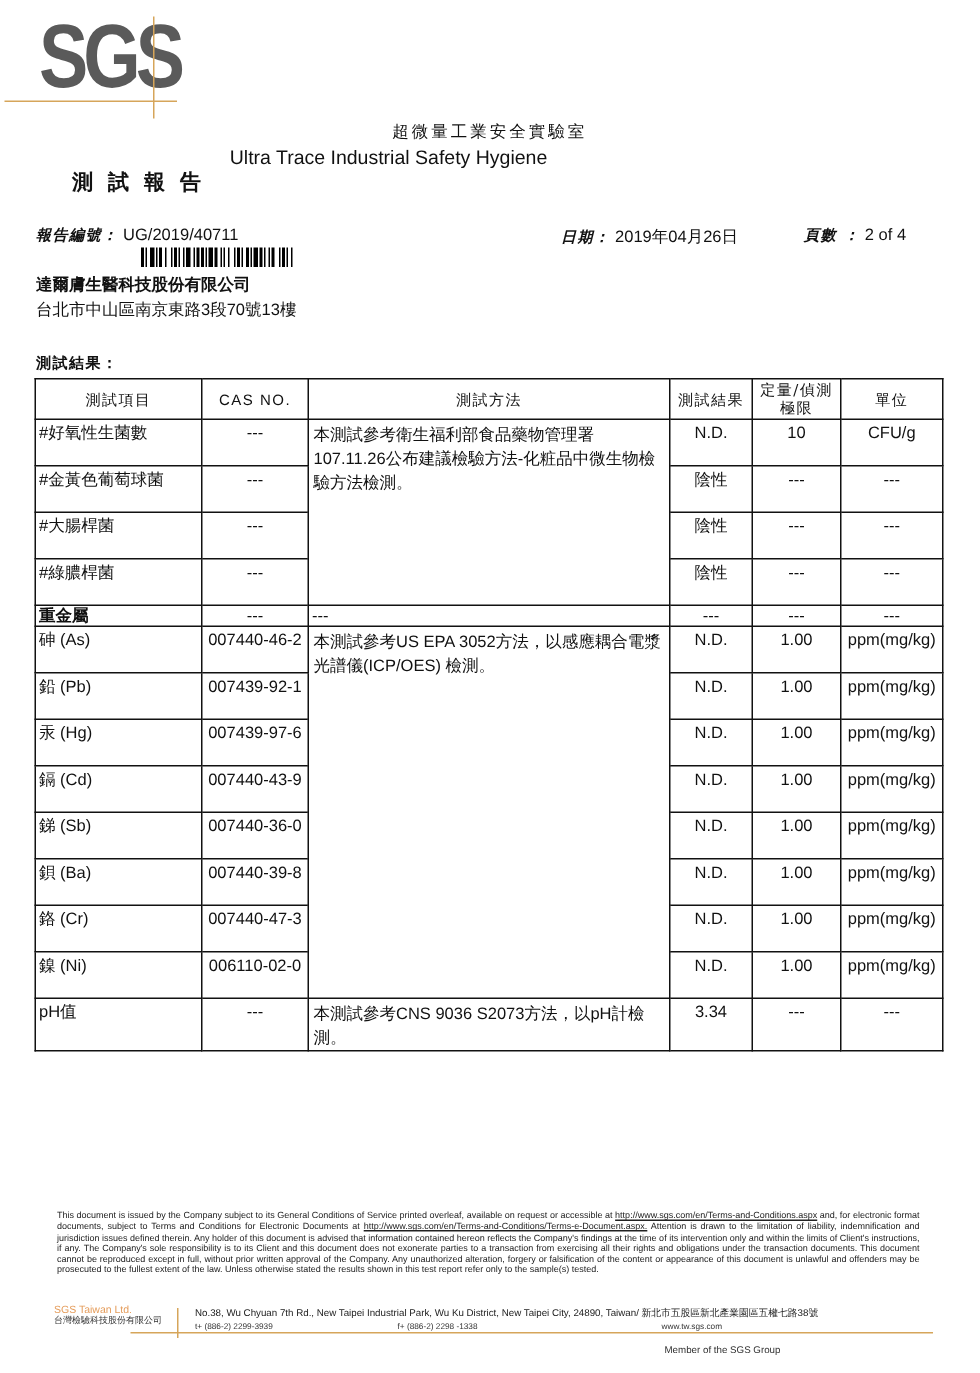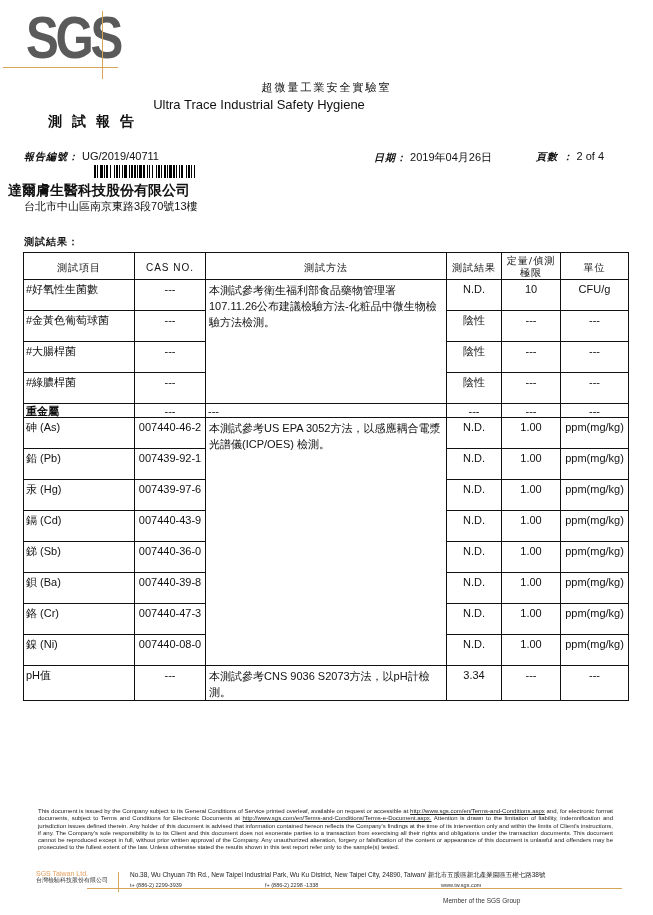--- a/index.html
+++ b/index.html
@@ -12,21 +12,21 @@
                transform-origin:left top; line-height:1; }
   .logo-hline { left:3px; top:67px; width:115px; height:1px; background:#d6a55a; }
   .logo-vline { left:102px; top:11px; width:1px; height:68px; background:#d6a55a; }
   .lab-cn { left:0; width:653px; top:80px; text-align:center; font-family:"DejaVu Serif", serif; font-size:11px; letter-spacing:2px; }
   .lab-en { left:0; width:518px; top:97px; text-align:center; font-size:13px; }
   .report-title { left:48px; top:113px; font-family:"DejaVu Serif", serif; font-size:14px; letter-spacing:10px; font-weight:bold; }
   .meta { top:150px; font-size:11px; }
   .meta .lbl { font-family:"DejaVu Serif", serif; font-size:10px; letter-spacing:1px; font-weight:bold;font-style:italic; }
   .barcode { left:94px; top:165px; width:166px; height:13px; display:flex; }
   .barcode span { height:100%; background:#000; }
-  .company { left:8px; top:182px; font-size:14px; font-weight:bold;text-align:right; }
+  .company { left:24px; top:182px; font-size:11px; font-weight:bold;text-align:right; }
   .address { left:24px; top:199px; font-size:11px; }
   .results-lbl { left:24px; top:235px; font-family:"DejaVu Serif", serif; font-size:10px; letter-spacing:1px; font-weight:bold;text-align:right; }
 
   table.res { position:absolute; left:23px; top:252px; border-collapse:collapse; table-layout:fixed; width:605px; }
   table.res td, table.res th { border:1.2px solid #111; font-size:11px; padding:2px 2px 0 2px; vertical-align:top; line-height:15px; overflow:hidden; }
   table.res th { font-family:"DejaVu Serif", serif; font-weight:normal; font-size:10px; height:24px; vertical-align:middle; text-align:center; letter-spacing:1px; }
   table.res td.c { text-align:center; }
   table.res tr.row { height:31px; }
   table.res tr.short { height:14px; }
   table.res tr.short td { line-height:12px; padding-top:1px; }
@@ -247,21 +247,21 @@
   </tr>
   <tr class="row">
     <td>鉻 (Cr)</td>
     <td class="c">007440-47-3</td>
     <td class="c">N.D.</td>
     <td class="c">1.00</td>
     <td class="c">ppm(mg/kg)</td>
   </tr>
   <tr class="row">
     <td>鎳 (Ni)</td>
-    <td class="c">007440-08-0</td>
+    <td class="c">006110-02-0</td>
     <td class="c">N.D.</td>
     <td class="c">1.00</td>
     <td class="c">ppm(mg/kg)</td>
   </tr>
 
   <tr class="ph">
     <td>pH值</td>
     <td class="c">---</td>
     <td class="method">本測試參考CNS 9036 S2073方法，以pH計檢測。</td>
     <td class="c">3.34</td>

